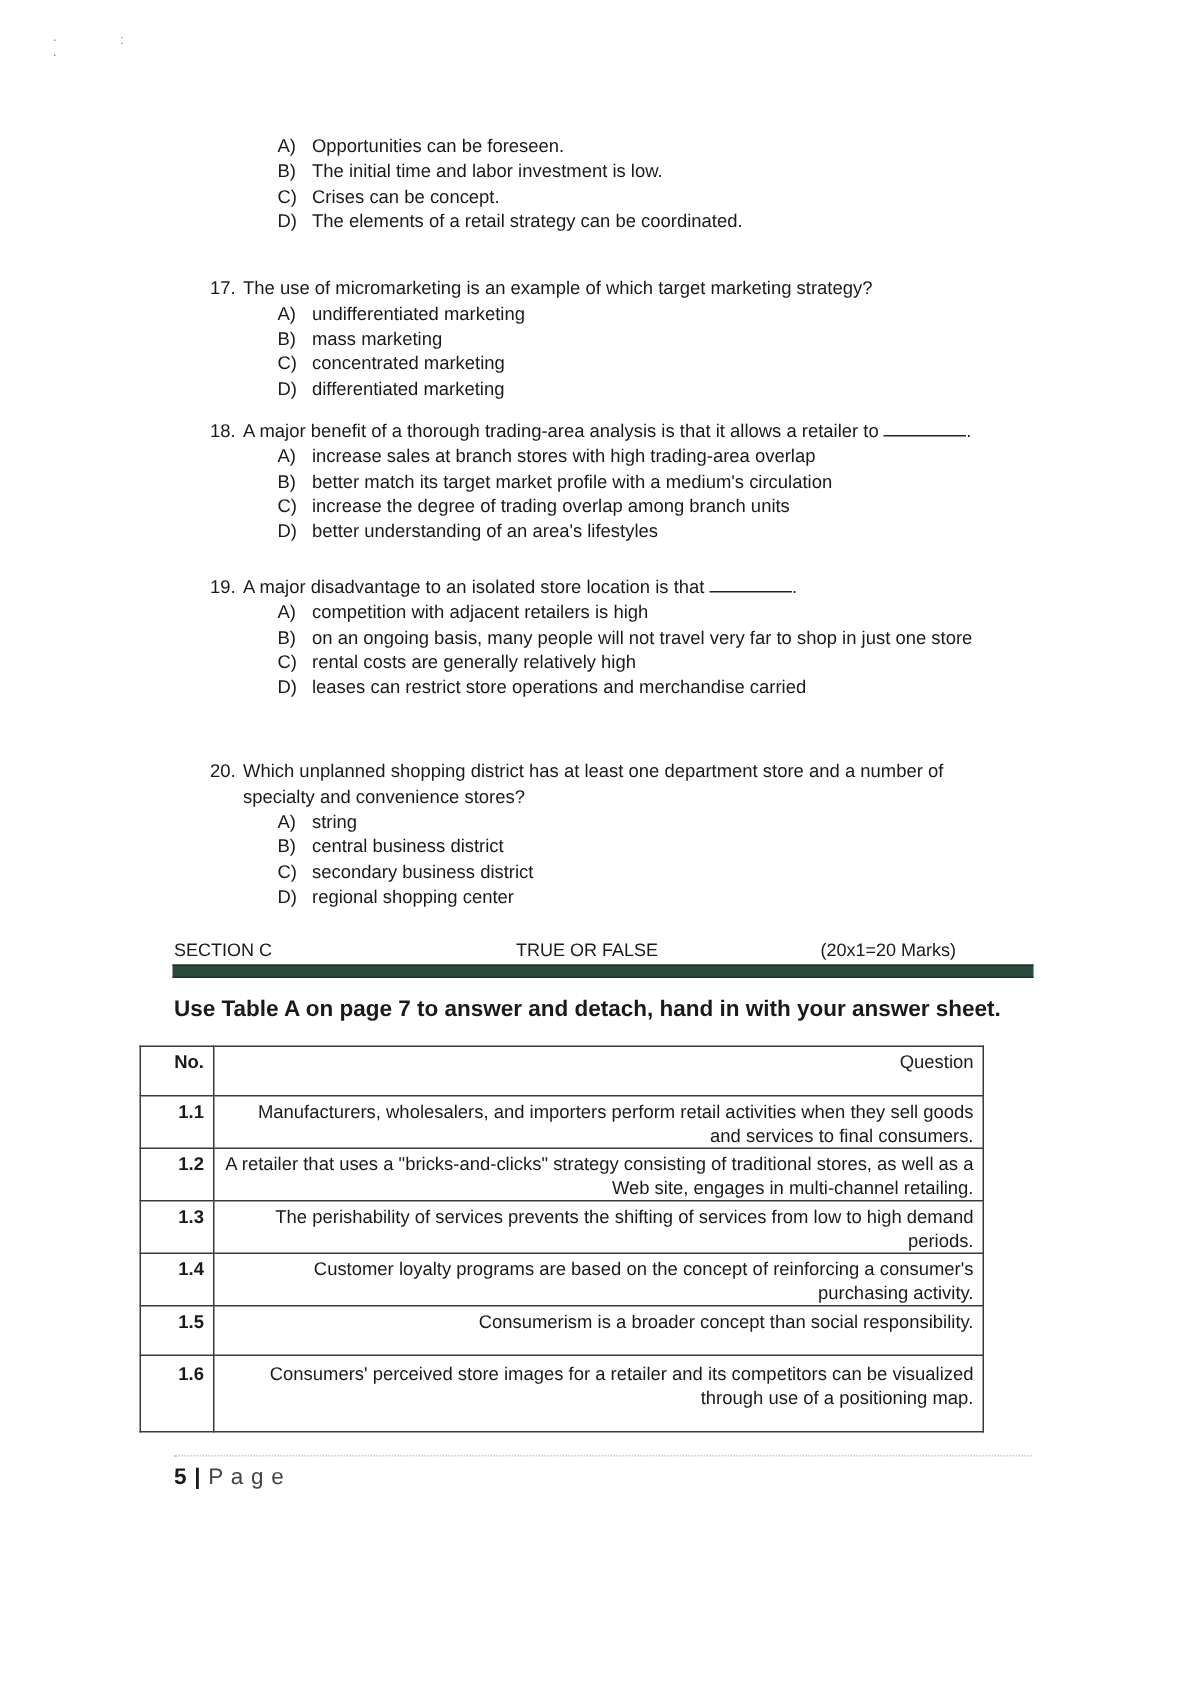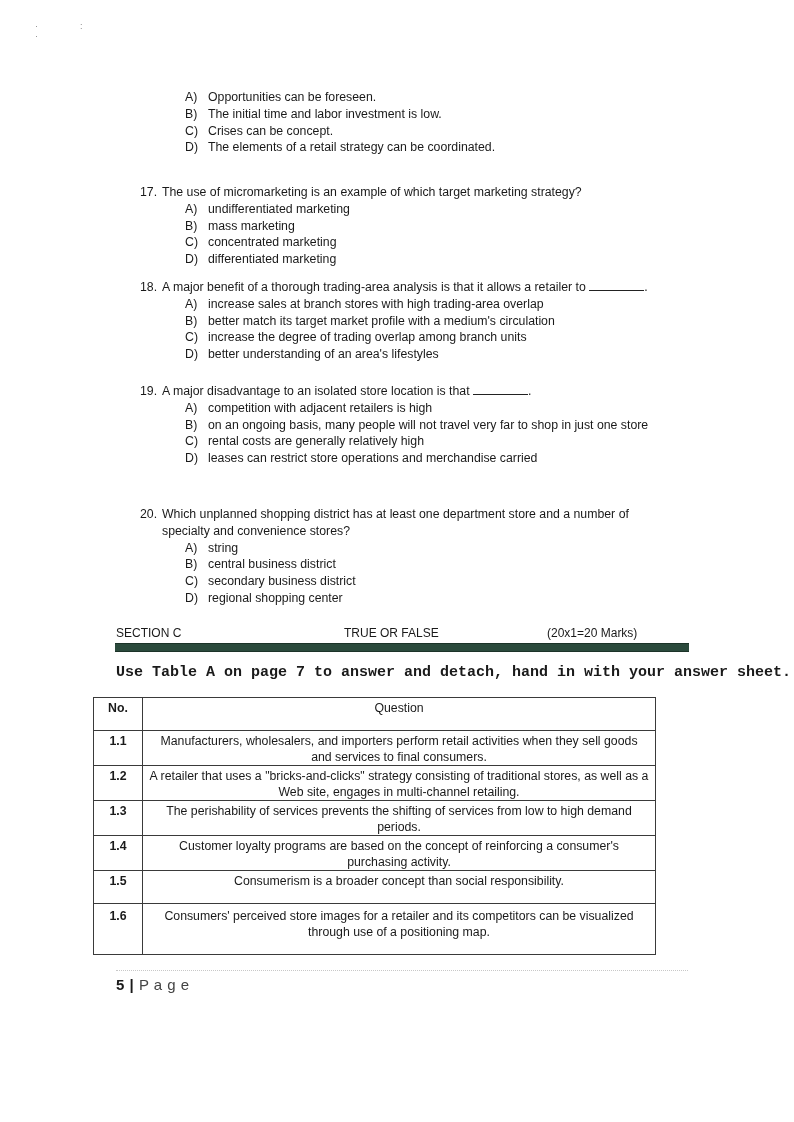--- a/index.html
+++ b/index.html
@@ -13,23 +13,23 @@
   .q { position: absolute; left: 140px; font-size: 12.3px; line-height: 16.8px; }
   .q .num { display: inline-block; width: 22px; }
   .q .cont { padding-left: 22px; }
   .blank { display: inline-block; border-bottom: 1px solid #222; width: 55px; height: 11px; vertical-align: baseline; }
   .q .opts { position: static; margin-left: 45px; }
   .section-head { position: absolute; left: 116px; top: 626px; width: 572px; font-size: 12px; font-weight: normal; }
   .section-head .c2 { position: absolute; left: 228px; top: 0; }
   .section-head .c3 { position: absolute; left: 431px; top: 0; }
   .section-bar { position: absolute; left: 115px; top: 643px; width: 574px; height: 7px; background: #2b4a3c;
                  border-top: 1px solid #1c3328; border-bottom: 1px solid #1c3328; }
-  .instruction { position: absolute; left: 116px; top: 664px; font-family: Liberation Mono, monospace; font-weight: bold; font-size: 15px; }
+  .instruction { position: absolute; left: 116px; top: 664px; font-family: Liberation Sans, sans-serif; font-weight: bold; font-size: 15px; }
   table.tf { position: absolute; left: 93px; top: 697px; width: 563px; border-collapse: collapse; font-size: 12.3px; line-height: 16px; }
-  table.tf td, table.tf th { border: 1px solid #3a3a3a; vertical-align: top; text-align: center; padding: 2px 6px 0 6px; }
+  table.tf td, table.tf th { border: 1px solid #3a3a3a; vertical-align: top; text-align: right; padding: 2px 6px 0 6px; }
   table.tf .c-no { width: 36px; font-weight: bold; }
   table.tf th { font-weight: normal; height: 30px; }
   table.tf tr.r1 td { height: 32px; }
   table.tf tr.r2 td { height: 32px; }
   table.tf tr.r3 td { height: 32px; }
   table.tf tr.r4 td { height: 32px; }
   table.tf tr.r5 td { height: 30px; }
   table.tf tr.r6 td { height: 46px; padding-top: 4px; }
   .footer-line { position: absolute; left: 116px; top: 970px; width: 572px; border-top: 1px dotted #c8c8c8; }
   .footer { position: absolute; left: 116px; top: 976px; font-size: 15px; letter-spacing: 0.5px; }

